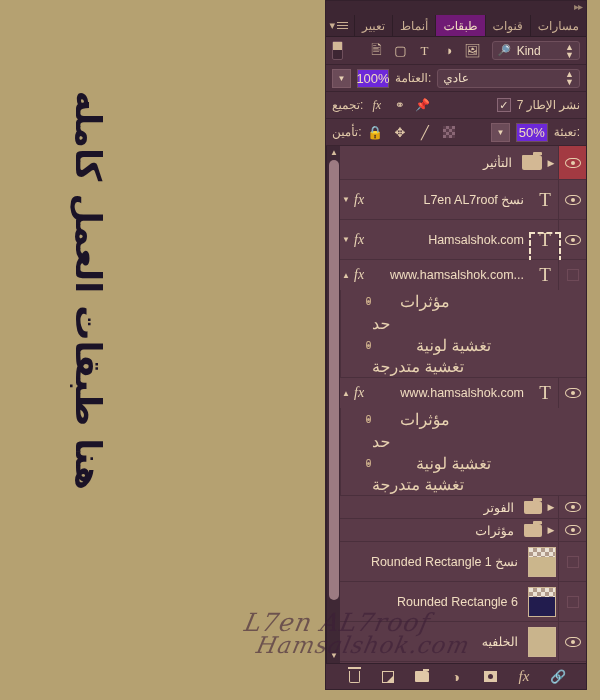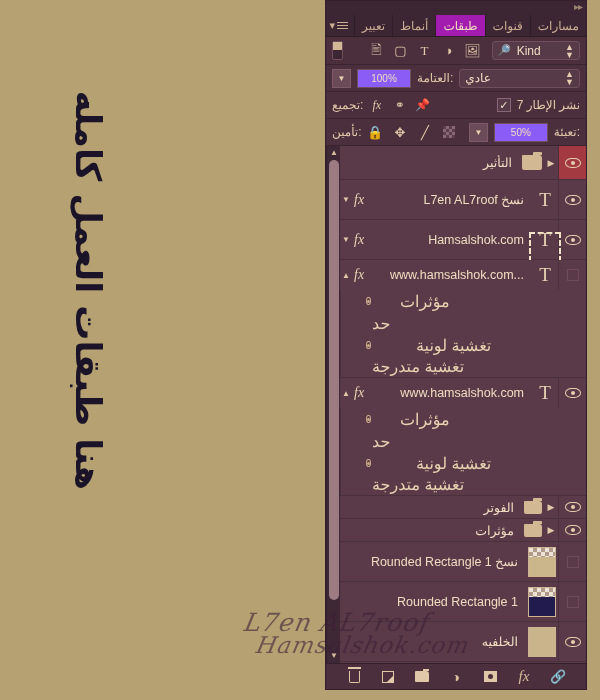--- a/index.html
+++ b/index.html
@@ -76,21 +76,21 @@
     flex: none; position: relative;
     border-bottom: 1px solid #2e1d27;
   }
   .tab {
     padding: 0 7px; display: flex; align-items: center;
     font-size: 12px; color: #c9ae92;
     border-left: 1px solid #2e1d27;
     direction: rtl;
     justify-content: center;
   }
-  .tab.active { background: #a21caf; color: #f0dcc0; }
+  .tab.active { background: #701a75; color: #f0dcc0; }
   .panel-menu {
     margin-right: auto; display: flex; align-items: center;
     padding: 0 6px; color: #c9ae92; font-size: 11px; gap: 2px;
   }
   .menu-bars { display:inline-block; width:11px; }
   .menu-bars i { display:block; height:1px; background:#c9ae92; margin:2px 0; }
 
   
   .ctrl-row {
     display: flex; flex-direction: row-reverse; align-items: center;
@@ -128,23 +128,23 @@
     width: 11px; height: 19px; background: #3d2633;
     border: 1px solid #6f4f5c; border-radius: 2px;
     position: relative;
   }
   .toggle-sw::after {
     content:""; position:absolute; left:0; right:0; top:0; height:8px;
     background:#d2b896;
   }
   .field-label { font-size: 12px; color: #e0c8a8; direction: rtl; white-space: nowrap; }
   .numbox {
-    background: #8b5cf6; border: 1px solid #6f4f5c;
-    height: 19px; width: 54px; display:flex; align-items:center;
-    justify-content:center; color:#f0dcc0; font-size: 10px;
+    background: #6d28d9; border: 1px solid #6f4f5c;
+    height: 19px; width: 32px; display:flex; align-items:center;
+    justify-content:center; color:#f0dcc0; font-size: 13px;
   }
   .numarrow {
     width: 19px; height: 19px; background:#6b4b58; border:1px solid #7d5a66;
     display:flex; align-items:center; justify-content:center;
     color:#e8d2b4; font-size: 8px;
   }
   .checkbox-ui {
     width: 14px; height: 14px; background:#573a48; border:1px solid #8a6776;
     color:#f3e2c8; font-size: 11px; line-height: 12px; text-align:center;
   }
@@ -525,21 +525,21 @@
         <span class="layer-name">نسخ Rounded Rectangle 1</span>
       </div>
 
       <div class="layer-row">
         <div class="eye-cell">
           <span class="eye-empty"></span>
         </div>
         <span class="thumb">
           <i class="fill" style="background:#221c4e;display:block;"></i>
         </span>
-        <span class="layer-name ltr">Rounded Rectangle 1</span>
+        <span class="layer-name ltr">Rounded Rectangle 6</span>
       </div>
 
       <div class="layer-row">
         <div class="eye-cell">
           <span class="eye"></span>
         </div>
         <span class="thumb">
           <i class="fill" style="background:#c9b48c;display:block;height:100%;"></i>
         </span>
         <span class="layer-name">الخلفيه</span>

